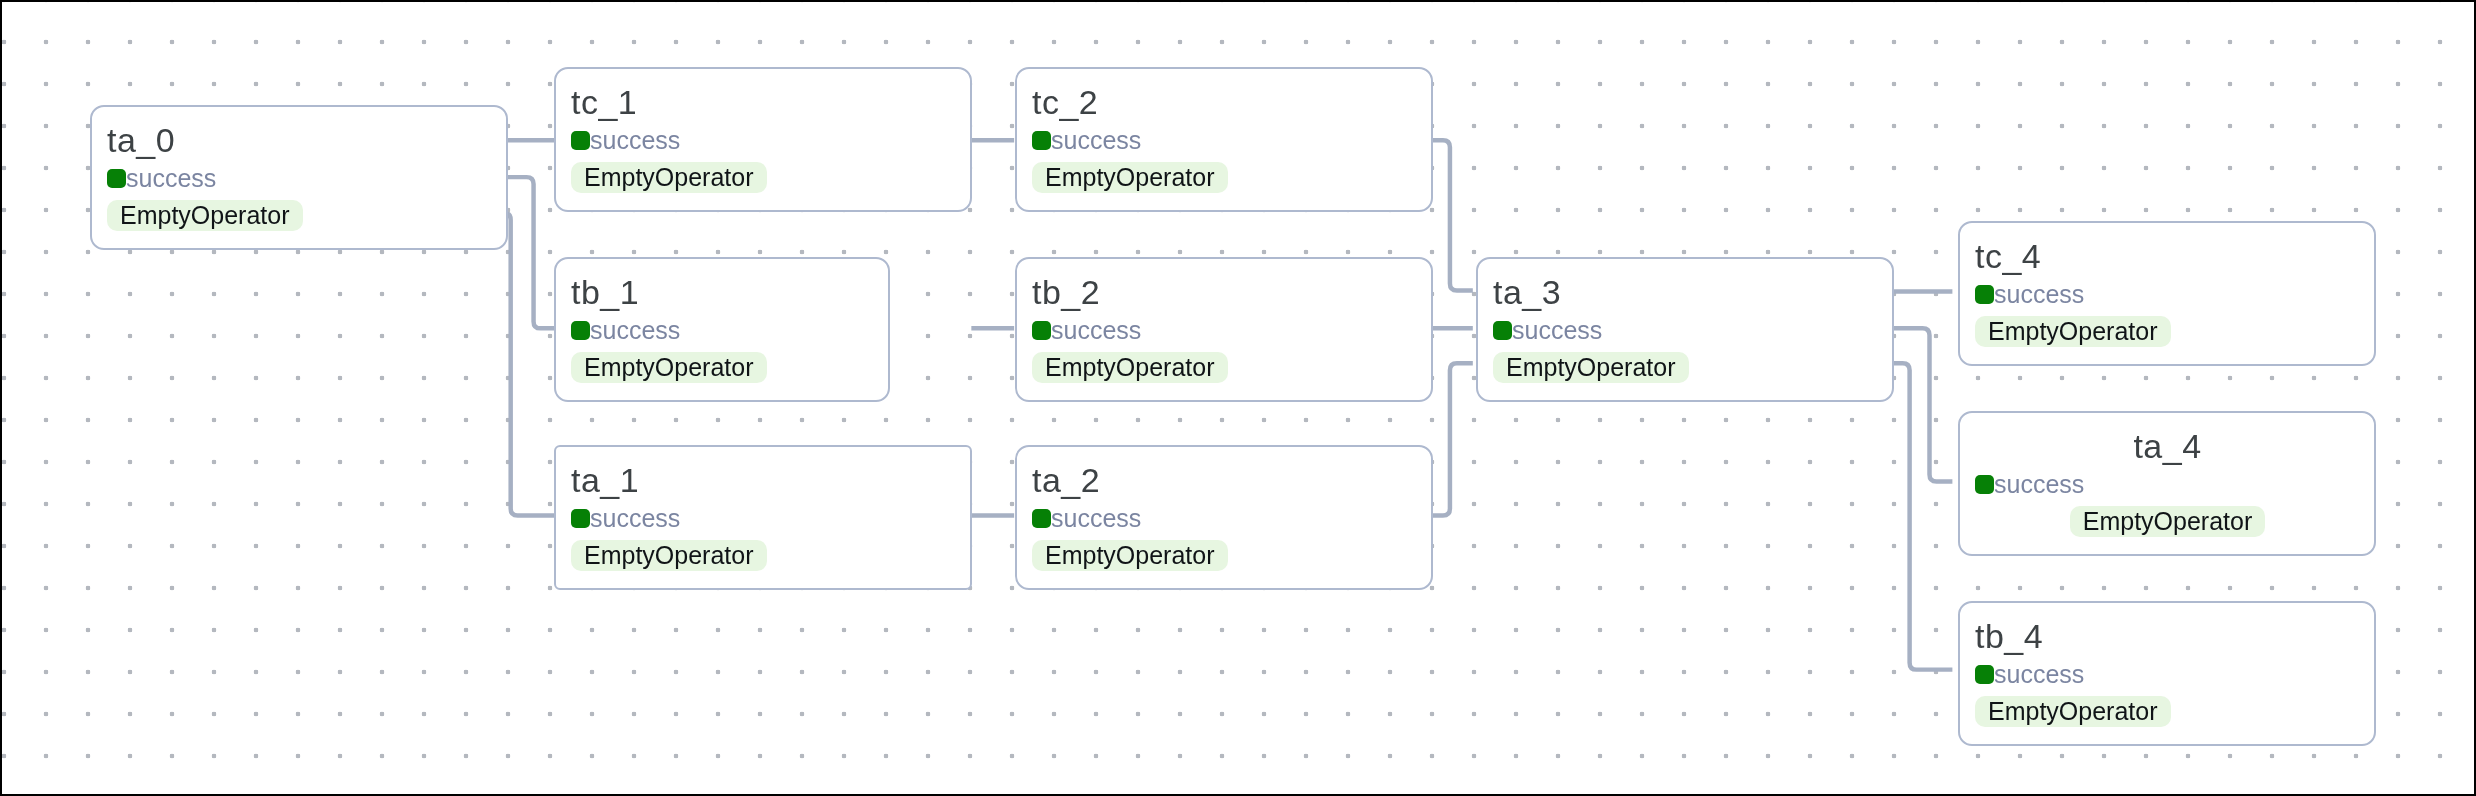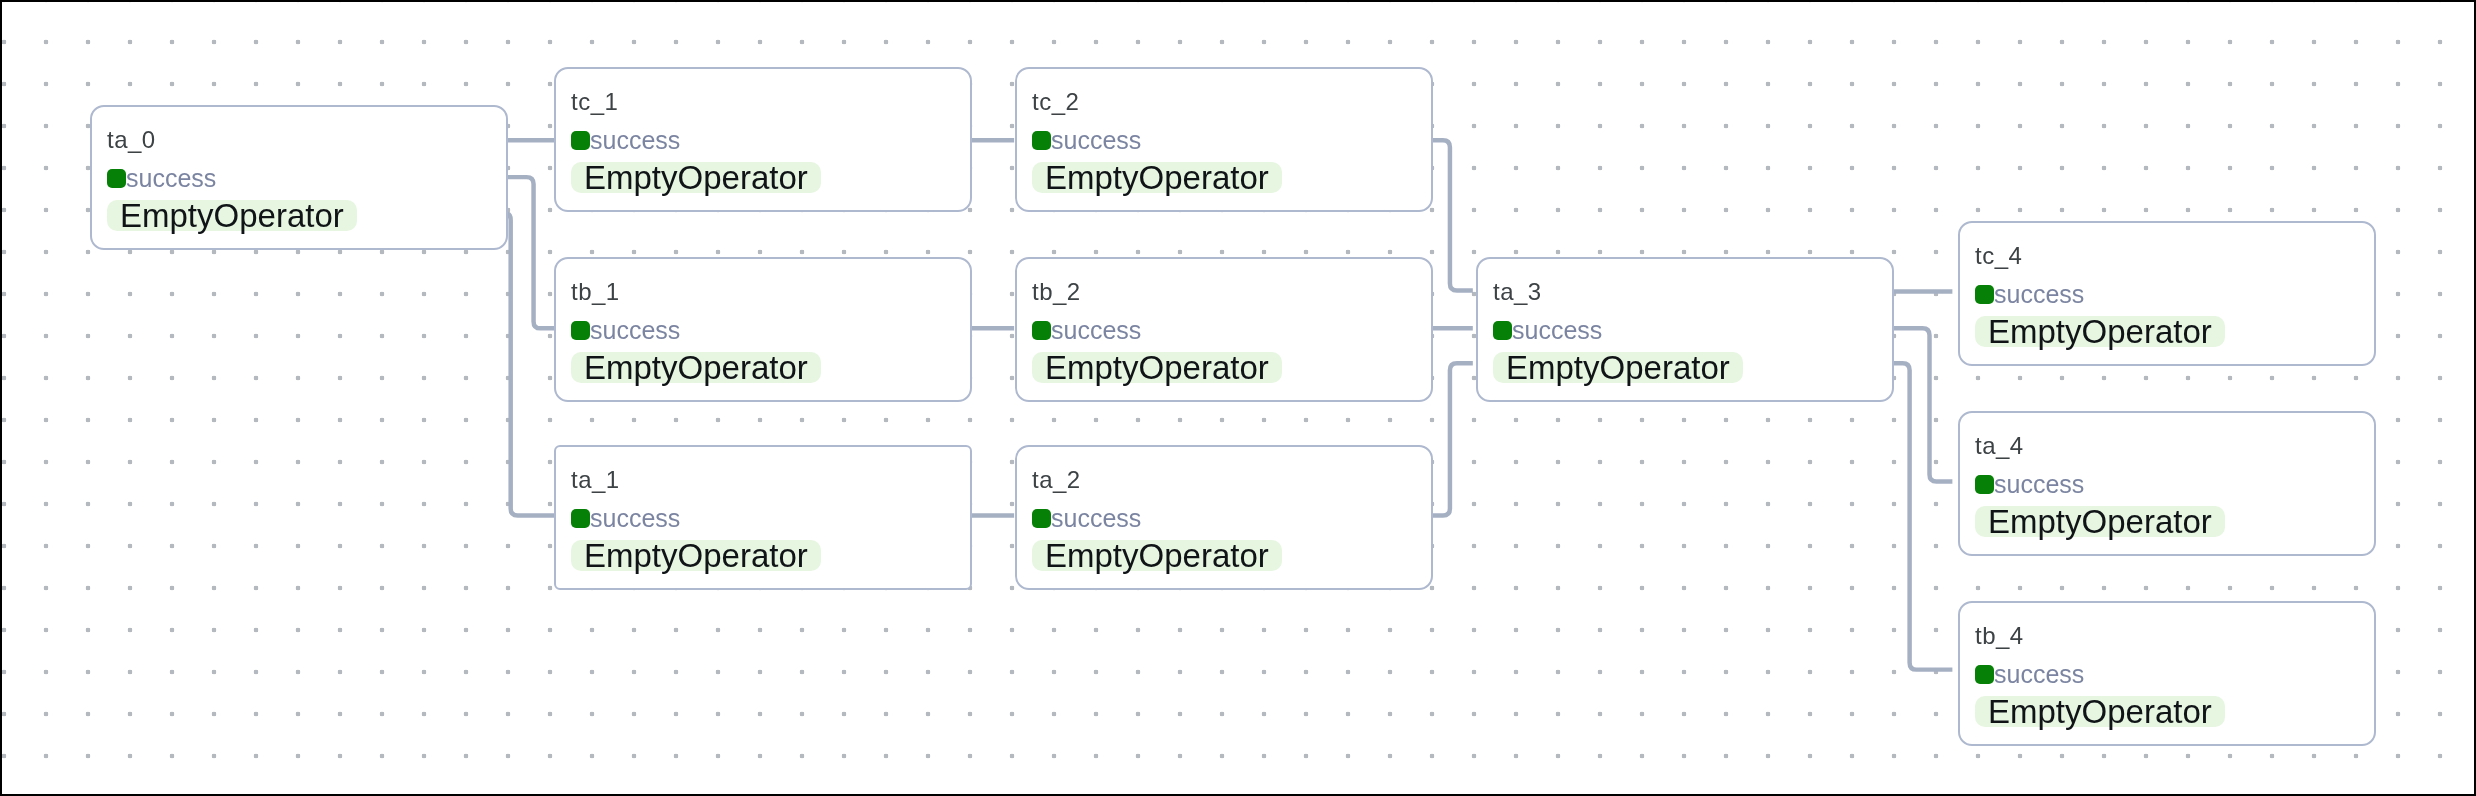--- a/index.html
+++ b/index.html
@@ -37,21 +37,21 @@
     width: 418px;
     height: 145px;
     box-sizing: border-box;
     background: #ffffff;
     border: 2px solid var(--node-border, #aeb9cf);
     border-radius: 14px;
     padding: 18px 14px 0 15px;
     cursor: pointer;
   }
   .task-title {
-    font-size: 24px;
+    font-size: 34px;
     line-height: 30px;
     color: var(--title, #3d4245);
     letter-spacing: 0.5px;
   }
   .task-state {
     display: flex;
     align-items: center;
     height: 30px;
     margin-top: 8px;
   }
@@ -62,21 +62,21 @@
     background: var(--state-green, #068006);
     flex: 0 0 auto;
   }
   .state-label {
     font-size: 25px;
     color: var(--state-text, #7b85a1);
   }
   .op-badge-row { margin-top: 7px; }
   .op-badge {
     display: inline-block;
-    font-size: 33px;
+    font-size: 25px;
     line-height: 31px;
     color: var(--op-text, #101417);
     background: var(--op-bg, #e7f6e1);
     padding: 0 13px;
     border-radius: 10px;
   }
 </style>
 </head>
 <body>
 
@@ -106,21 +106,21 @@
         <div class="op-badge-row"><span class="op-badge">EmptyOperator</span></div>
       </div>
       <div class="task-node" style="left: 552px; top: 65px; width: 418px; height: 145px;">
         <div class="task-title">tc_1</div>
         <div class="task-state">
           <span class="state-square"></span>
           <span class="state-label">success</span>
         </div>
         <div class="op-badge-row"><span class="op-badge">EmptyOperator</span></div>
       </div>
-      <div class="task-node" style="left: 552px; top: 255px; width: 418px; height: 145px;">
+      <div class="task-node" style="left: 552px; top: 255px; width: 336px; height: 145px;">
         <div class="task-title">tb_1</div>
         <div class="task-state">
           <span class="state-square"></span>
           <span class="state-label">success</span>
         </div>
         <div class="op-badge-row"><span class="op-badge">EmptyOperator</span></div>
       </div>
       <div class="task-node" style="left: 552px; top: 443px; width: 418px; height: 145px; border-radius: 6px;">
         <div class="task-title">ta_1</div>
         <div class="task-state">
@@ -162,21 +162,21 @@
         <div class="op-badge-row"><span class="op-badge">EmptyOperator</span></div>
       </div>
       <div class="task-node" style="left: 1956px; top: 219px; width: 418px; height: 145px;">
         <div class="task-title">tc_4</div>
         <div class="task-state">
           <span class="state-square"></span>
           <span class="state-label">success</span>
         </div>
         <div class="op-badge-row"><span class="op-badge">EmptyOperator</span></div>
       </div>
-      <div class="task-node" style="left: 1956px; top: 409px; width: 418px; height: 145px;">
+      <div class="task-node" style="left: 1956px; top: 409px; width: 418px; height: 145px; text-align: center;">
         <div class="task-title">ta_4</div>
         <div class="task-state">
           <span class="state-square"></span>
           <span class="state-label">success</span>
         </div>
         <div class="op-badge-row"><span class="op-badge">EmptyOperator</span></div>
       </div>
       <div class="task-node" style="left: 1956px; top: 599px; width: 418px; height: 145px;">
         <div class="task-title">tb_4</div>
         <div class="task-state">

